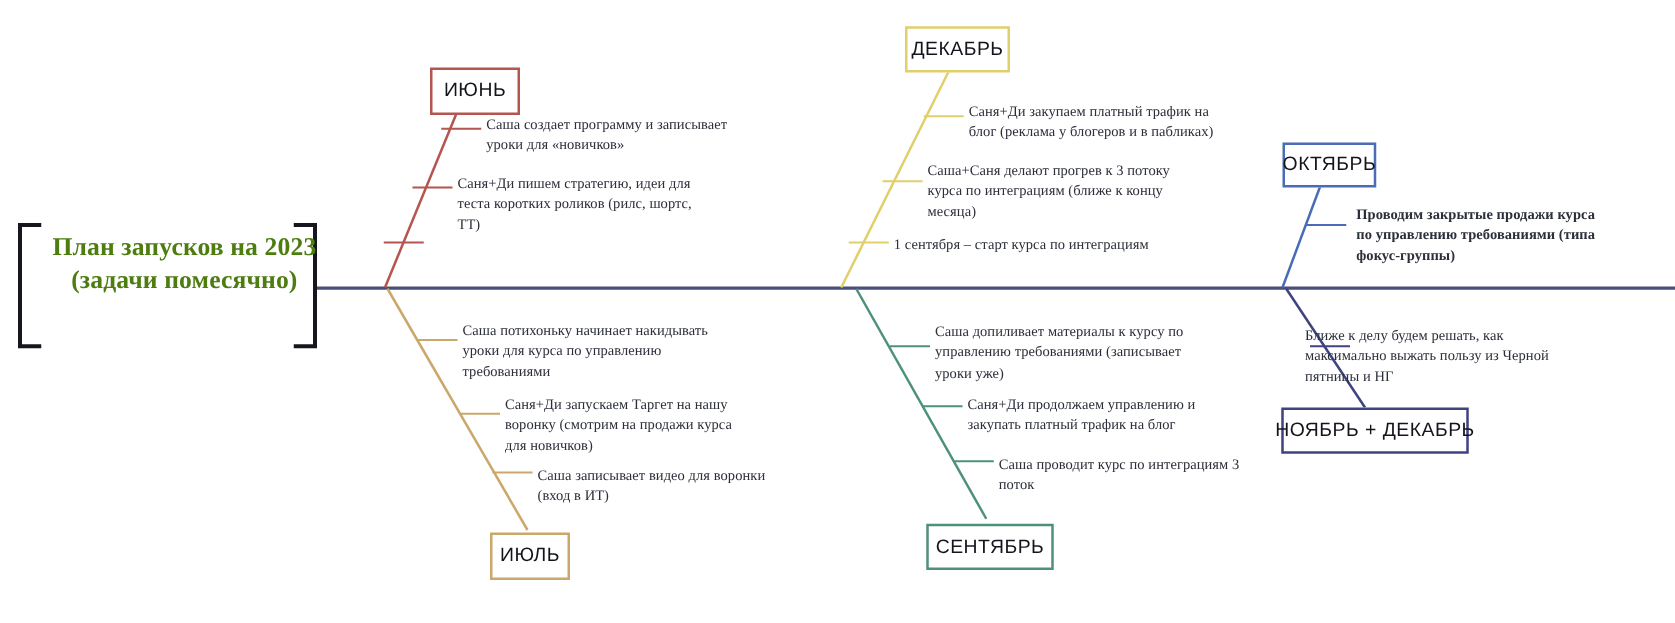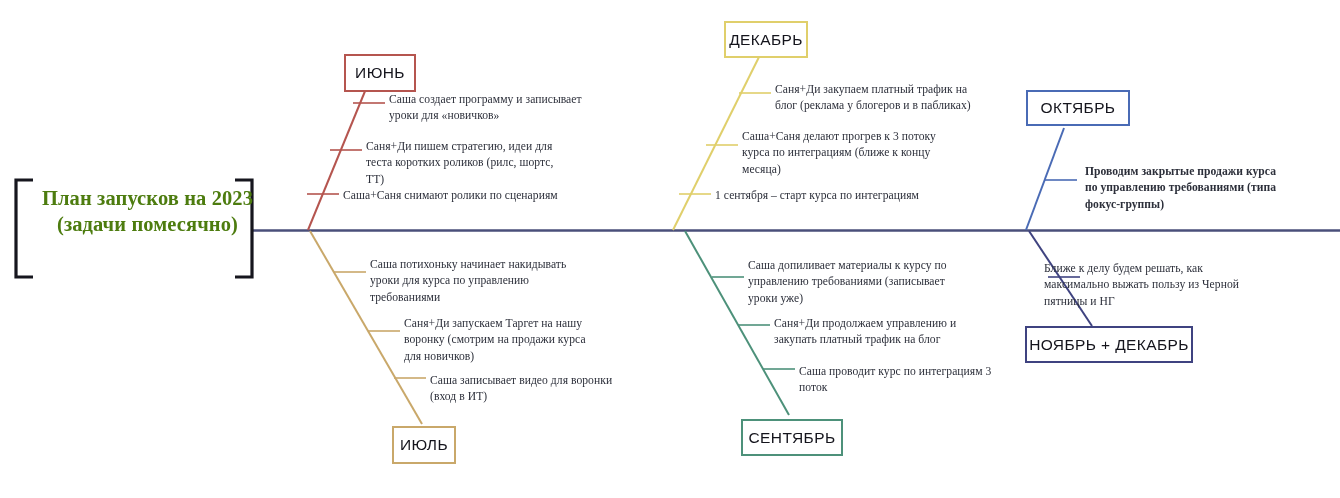--- a/index.html
+++ b/index.html
@@ -106,27 +106,26 @@
   <div class="head-title">План запусков на 2023 (задачи помесячно)</div>
 
   <div class="month-box" id="box-june" style="left:344px;top:14px;width:72px;height:38px;border-color:#b5554f;margin-top:40px;">ИЮНЬ</div>
 
   <div class="month-box" id="box-july" style="left:392px;top:426px;width:64px;height:38px;border-color:#c9a86a;">ИЮЛЬ</div>
 
   <div class="month-box" id="box-august" style="left:724px;top:21px;width:84px;height:37px;border-color:#e0cf6b;">ДЕКАБРЬ</div>
 
   <div class="month-box" id="box-september" style="left:741px;top:419px;width:102px;height:37px;border-color:#4d917a;">СЕНТЯБРЬ</div>
 
-  <div class="month-box" id="box-october" style="left:1026px;top:90px;width:104px;height:36px;border-color:#4a6bb5;">ОКТЯБРЬ</div>
+  <div class="month-box" id="box-october" style="left:1026px;top:114px;width:75px;height:36px;border-color:#4a6bb5;">ОКТЯБРЬ</div>
 
-  <div class="month-box" id="box-nov-dec" style="left:1025px;top:326px;width:168px;height:37px;border-color:#3f4380;">НОЯБРЬ + ДЕКАБРЬ</div>
+  <div class="month-box" id="box-nov-dec" style="left:1025px;top:326px;width:150px;height:37px;border-color:#3f4380;">НОЯБРЬ + ДЕКАБРЬ</div>
 
   <div class="leaf" style="left:389px;top:92px;width:200px;">Саша создает программу и записывает уроки для «новичков»</div>
   <div class="leaf" style="left:366px;top:139px;width:200px;">Саня+Ди пишем стратегию, идеи для теста коротких роликов (рилс, шортс, ТТ)</div>
-  <div class="leaf" style="left:343px;top:188px;width:220px;">Саша+Саня снимают ролики по сценариям</div>
 
   <div class="leaf" style="left:370px;top:257px;width:200px;">Саша потихоньку начинает накидывать уроки для курса по управлению требованиями</div>
   <div class="leaf" style="left:404px;top:316px;width:188px;">Саня+Ди запускаем Таргет на нашу воронку (смотрим на продажи курса для новичков)</div>
   <div class="leaf" style="left:430px;top:373px;width:208px;">Саша записывает видео для воронки (вход в ИТ)</div>
 
   <div class="leaf" style="left:775px;top:82px;width:196px;">Саня+Ди закупаем платный трафик на блог (реклама у блогеров и в пабликах)</div>
   <div class="leaf" style="left:742px;top:129px;width:196px;">Саша+Саня делают прогрев к 3 потоку курса по интеграциям (ближе к концу месяца)</div>
   <div class="leaf" style="left:715px;top:188px;width:240px;">1 сентября – старт курса по интеграциям</div>
 
   <div class="leaf" style="left:748px;top:258px;width:200px;">Саша допиливает материалы к курсу по управлению требованиями (записывает уроки уже)</div>

